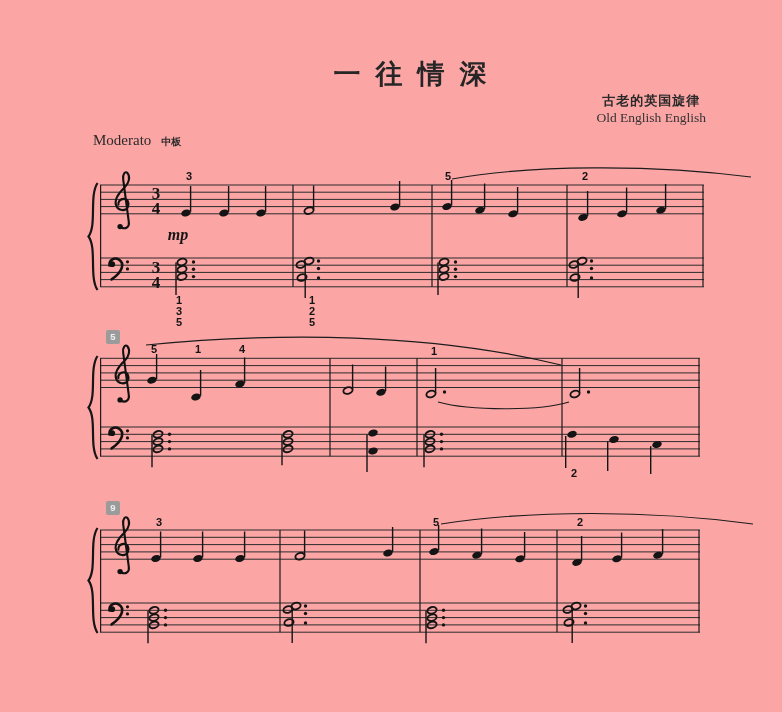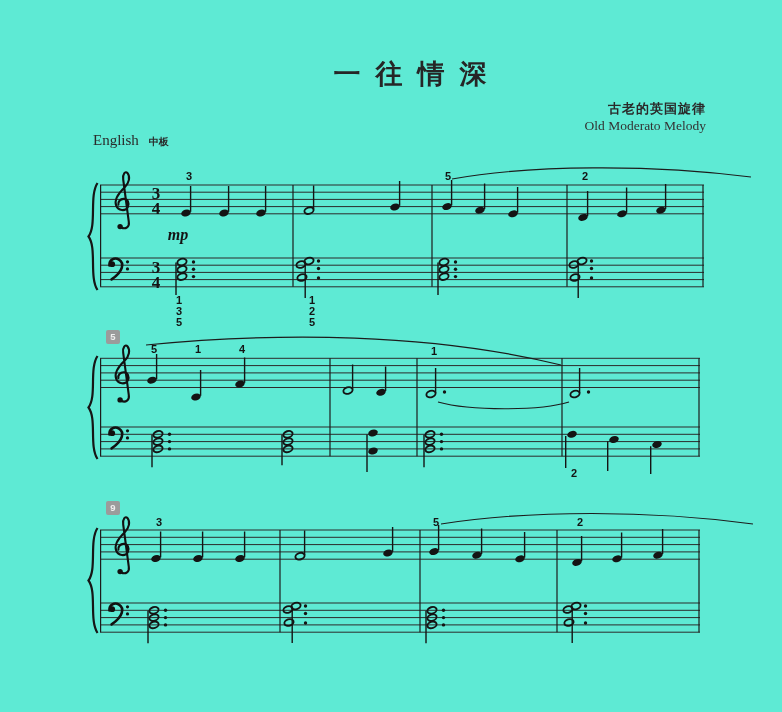--- a/index.html
+++ b/index.html
@@ -1,27 +1,27 @@
 <!DOCTYPE html>
 <html><head>
 <meta charset="utf-8">
 <style>
   html,body{margin:0;padding:0;background:#e8e8e8;}
   .page{
     position:relative;width:782px;height:712px;margin:0 auto;
-    background:#5eead4;overflow:hidden;
+    background:#fca5a5;overflow:hidden;
     font-family:"Liberation Sans",sans-serif;color:#1d1d1d;
   }
   .title{
     position:absolute;left:100px;right:62px;top:56px;
     text-align:center;font-size:27px;font-weight:600;
     letter-spacing:15px;text-indent:15px;color:#262626;
   }
   .credits{
-    position:absolute;right:76px;top:100px;text-align:right;line-height:17px;
+    position:absolute;right:76px;top:92px;text-align:center;line-height:17px;
   }
   .credit-cn{font-size:13px;font-weight:700;letter-spacing:1px;color:#2a2a2a;}
   .credit-en{font-family:"Liberation Serif",serif;font-size:13.5px;color:#333;}
   .tempo{
     position:absolute;left:93px;top:131px;font-size:15px;color:#2a2a2a;
   }
   .tempo-term{font-family:"Liberation Serif",serif;}
   .tempo-cn{font-weight:700;font-size:10px;margin-left:10px;}
   .measure-badge{
     position:absolute;width:14px;height:14px;border-radius:2px;
@@ -38,25 +38,25 @@
 </style>
 </head>
 <body>
 
 <div class="page">
 
   <div class="title">一往情深</div>
 
   <div class="credits">
     <div class="credit-cn">古老的英国旋律</div>
-    <div class="credit-en">Old Moderato Melody</div>
+    <div class="credit-en">Old English English</div>
   </div>
 
   <div class="tempo">
-    <span class="tempo-term">English</span><span class="tempo-cn">中板</span>
+    <span class="tempo-term">Moderato</span><span class="tempo-cn">中板</span>
   </div>
 
   <div class="measure-badge" id="badge-m5">5</div>
   <div class="measure-badge" id="badge-m9">9</div>
 
   <svg class="score" width="782" height="712" viewBox="0 0 782 712">
     <defs>
       <g id="hh">
           <ellipse rx="4.7" ry="3.2" transform="rotate(-18)" fill="none" stroke="#141414" stroke-width="1.9"></ellipse>
         </g>

